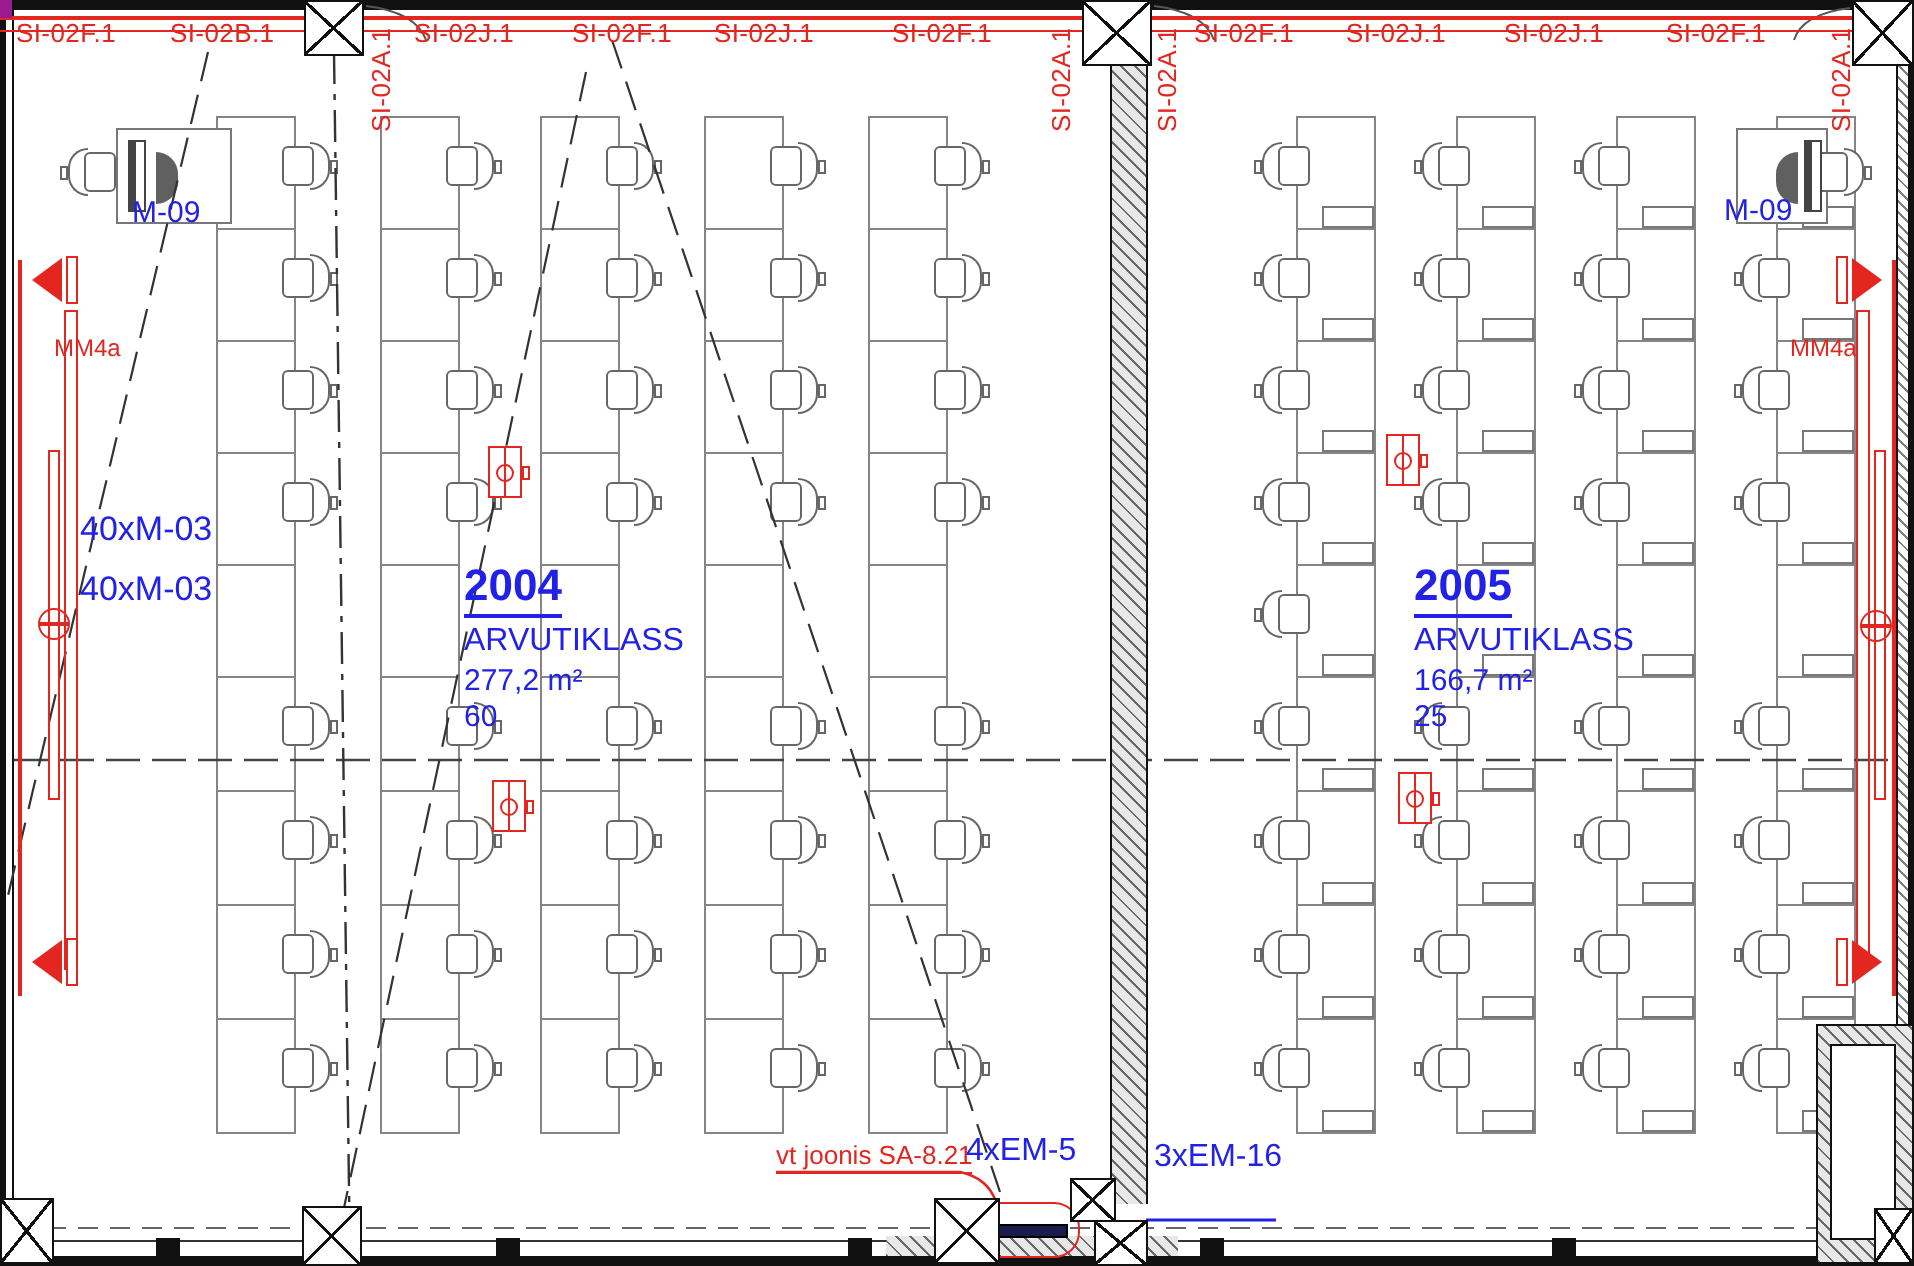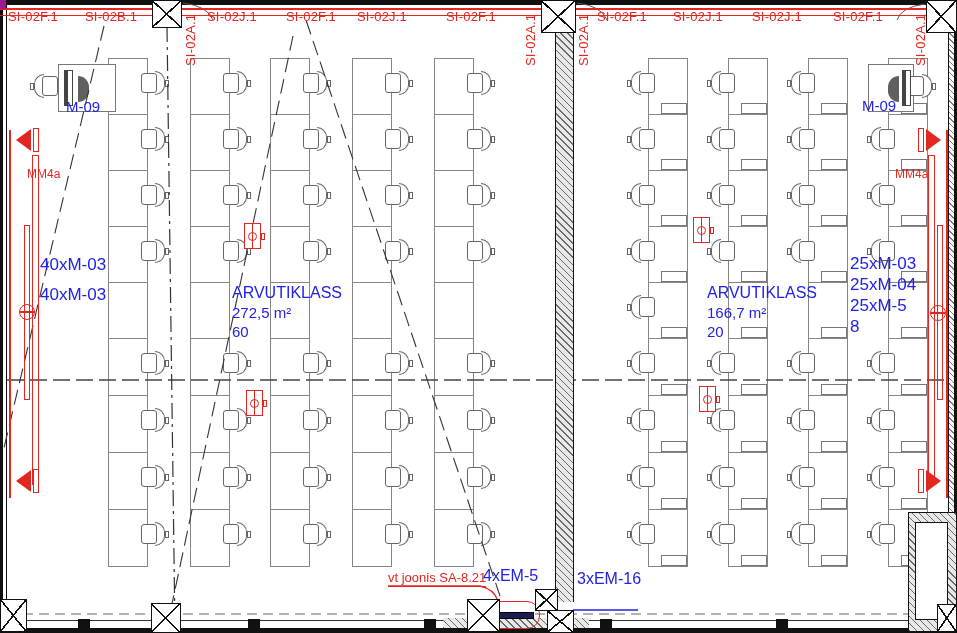--- a/index.html
+++ b/index.html
@@ -690,39 +690,35 @@
       <div class="toplabel vert" style="left: 524px; top: 8px;">SI-02A.1</div>
       <div class="toplabel vert" style="left: 577px; top: 8px;">SI-02A.1</div>
       <div class="toplabel" style="left: 597px; top: 9px;">SI-02F.1</div>
       <div class="toplabel" style="left: 673px; top: 9px;">SI-02J.1</div>
       <div class="toplabel" style="left: 752px; top: 9px;">SI-02J.1</div>
       <div class="toplabel" style="left: 833px; top: 9px;">SI-02F.1</div>
       <div class="toplabel vert" style="left: 914px; top: 8px;">SI-02A.1</div>
     </div>
 
   <div class="room-label" style="left:232px;top:281px;">
+    <div><span class="room-num">2004</span></div>
     <div class="room-name">ARVUTIKLASS</div>
-    <div class="room-area">272,5 m²</div>
+    <div class="room-area">277,2 m²</div>
     <div class="room-cap">60</div>
   </div>
   <div class="room-label" style="left:707px;top:281px;">
+    <div><span class="room-num">2005</span></div>
     <div class="room-name">ARVUTIKLASS</div>
     <div class="room-area">166,7 m²</div>
-    <div class="room-cap">20</div>
+    <div class="room-cap">25</div>
   </div>
 
   <div class="eq-labels" id="eq-left" style="left: 40px; top: 250px; line-height: 30px;">
       <div class="">40xM-03</div>
       <div class="">40xM-03</div>
-    </div>
-  <div class="eq-labels" id="eq-right" style="left: 850px; top: 253px; line-height: 21px;">
-      <div class="">25xM-03</div>
-      <div class="">25xM-04</div>
-      <div class="">25xM-5</div>
-      <div class="">8</div>
     </div>
 
   <div class="mm4a" style="left:27px;top:167px;">MM4a</div>
   <div class="mm4a" style="left:895px;top:167px;">MM4a</div>
 
   <div class="ref-note" style="left:388px;top:570px;">vt joonis SA-8.21</div>
   <div class="em16" style="left:483px;top:567px;">4xEM-5</div>
   <div class="em16" style="left:577px;top:570px;">3xEM-16</div>
 </div>
 

